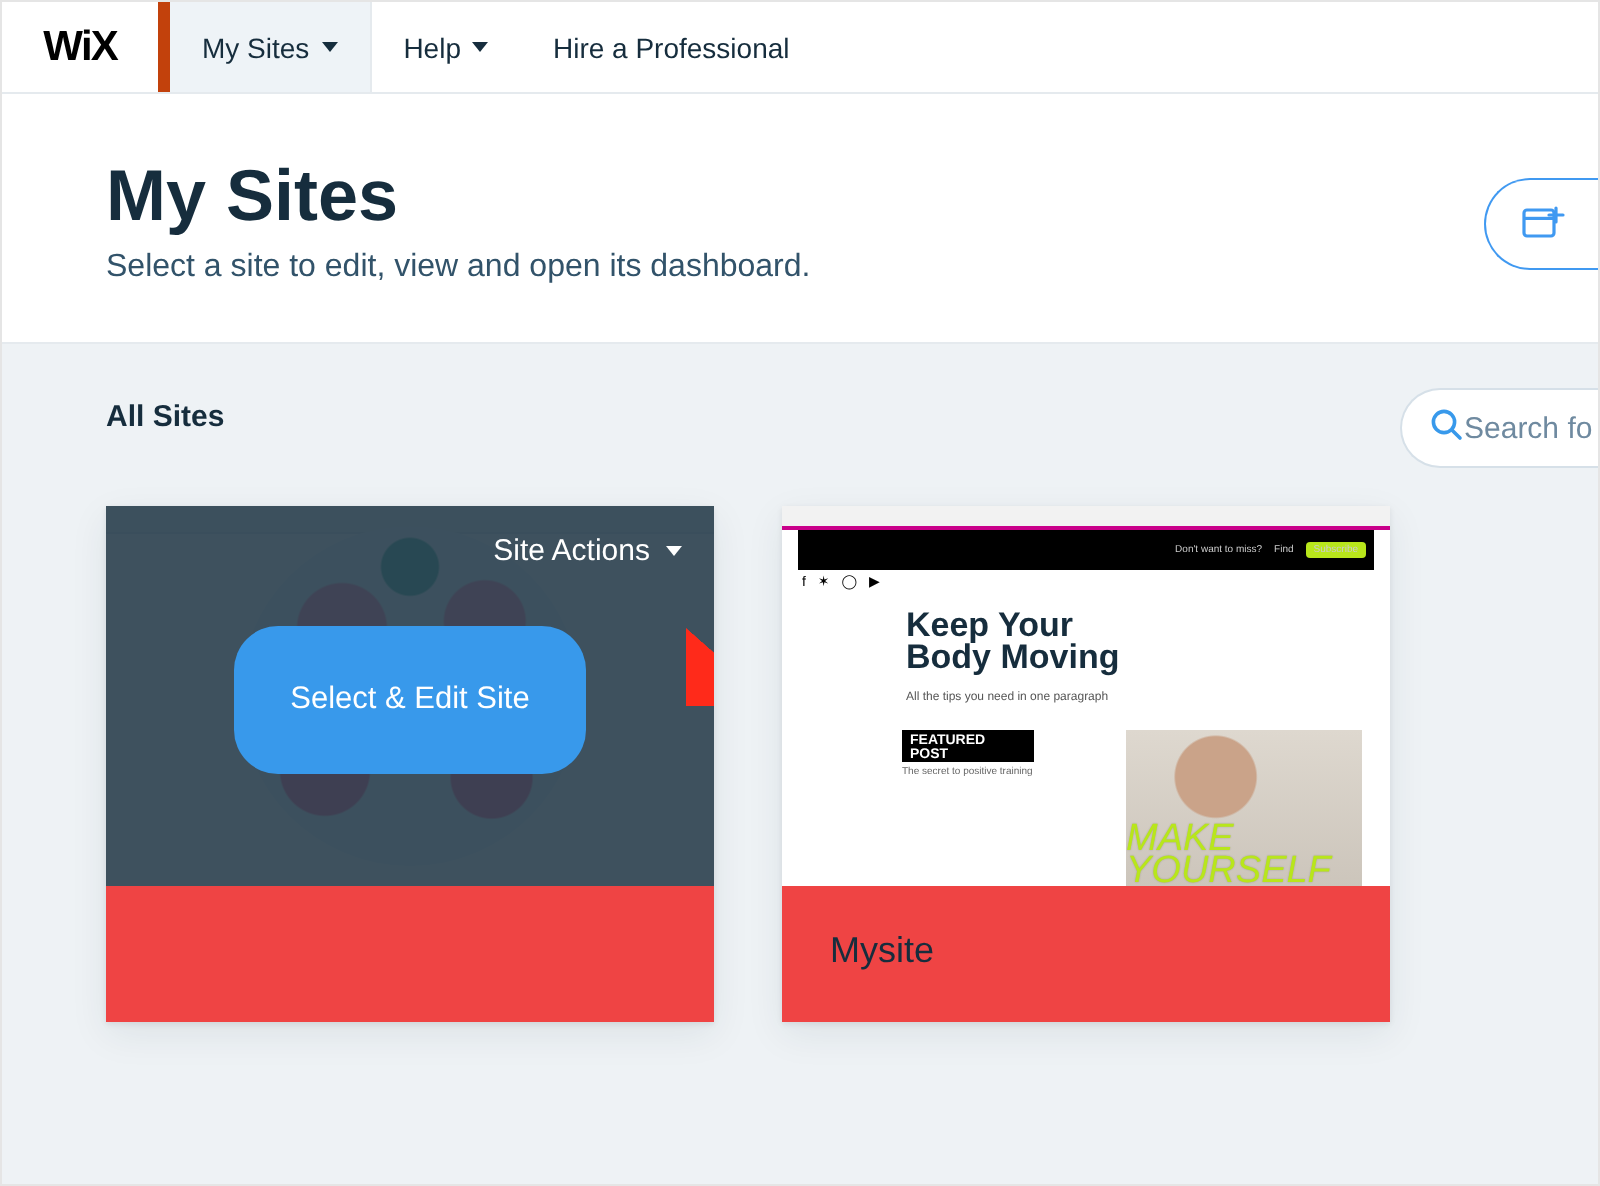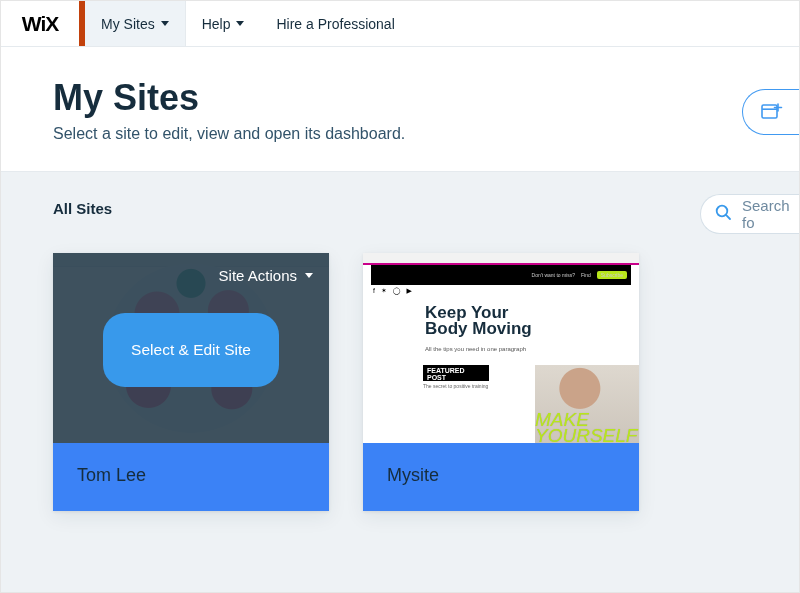--- a/index.html
+++ b/index.html
@@ -113,37 +113,36 @@
     right: -1px;
     top: 22px;
     height: 40px;
     background: #fff;
     border: 1px solid #d6e0e8;
     border-right: none;
     border-radius: 20px 0 0 20px;
     display: flex;
     align-items: center;
     padding-left: 14px;
-    gap: 10px;
     width: 100px;
     overflow: hidden;
     color: #6f8aa0;
     font-size: 15px;
   }
   .search-icon { color:#3899eb; }
 
   
   .cards {
     display: flex;
     gap: 34px;
   }
   .card {
-    width: 276px;
+    width: 304px;
     min-height: 258px;
-    background: #3b82f6;
+    background: #ef4444;
     box-shadow: 0 1px 3px rgba(0,0,0,.08), 0 6px 18px rgba(22,45,61,.08);
     display: flex;
     flex-direction: column;
     position: relative;
   }
   .thumb {
     height: 190px;
     position: relative;
     overflow: hidden;
   }
@@ -348,21 +347,20 @@
           <svg class="arrow" viewBox="0 0 80 60">
             <defs>
               <marker id="ah" markerWidth="8" markerHeight="8" refX="2" refY="4" orient="auto">
                 <path d="M0,0 L8,4 L0,8 Z" fill="#ff2a1a"></path>
               </marker>
             </defs>
             <path d="M72,4 Q38,18 8,52" stroke="#ff2a1a" stroke-width="9" fill="none" marker-end="url(#ah)" stroke-linecap="round"></path>
           </svg>
         </div>
       </div>
-      <div class="card-title">Tom Lee</div>
     </div>
 
     <div class="card">
       <div class="thumb">
         <div class="bm-bg">
           <div class="bm-top"></div>
           <div class="bm-border"></div>
           <div class="bm-nav">
             <span>Don't want to miss?</span>
             <span>Find</span>

